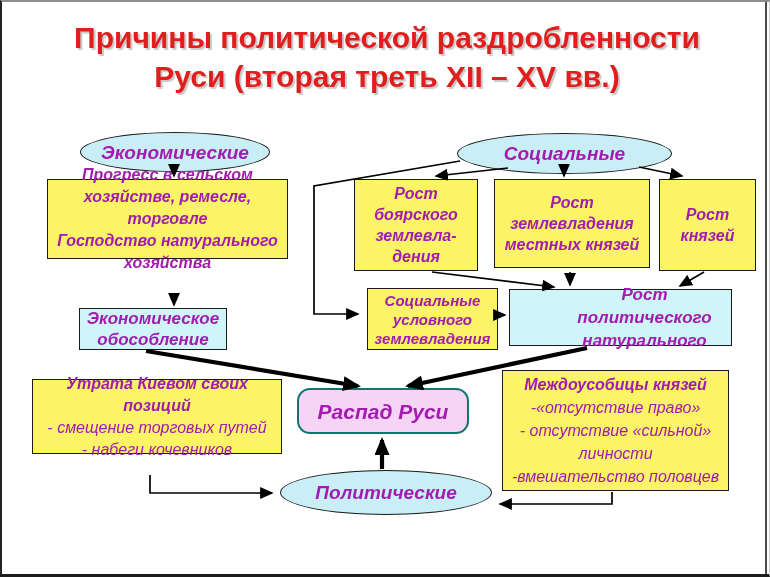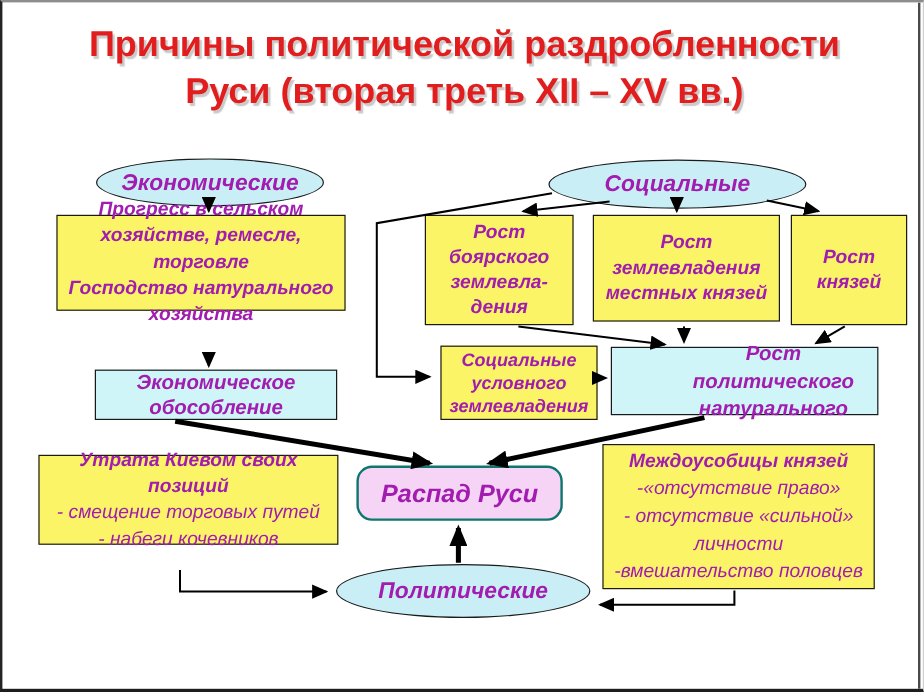--- a/index.html
+++ b/index.html
@@ -65,21 +65,21 @@
       <div>Рост</div>
       <div>землевладения</div>
       <div>местных князей</div>
     </div>
 
   <div class="node rect" style="left:657px;top:177px;width:97px;height:92px;">
       <div>Рост</div>
       <div>князей</div>
     </div>
 
-  <div class="node cyanbox" style="left:77px;top:306px;width:202px;height:42px;font-size:17px;">
+  <div class="node cyanbox" style="left:77px;top:306px;width:148px;height:42px;font-size:17px;">
       <div>Экономическое</div>
       <div>обособление</div>
     </div>
 
   <div class="node rect" style="left:365px;top:286px;width:131px;height:62px;font-size:15px;line-height:19px;">
       <div>Социальные</div>
       <div>условного</div>
       <div>землевладения</div>
     </div>
 

